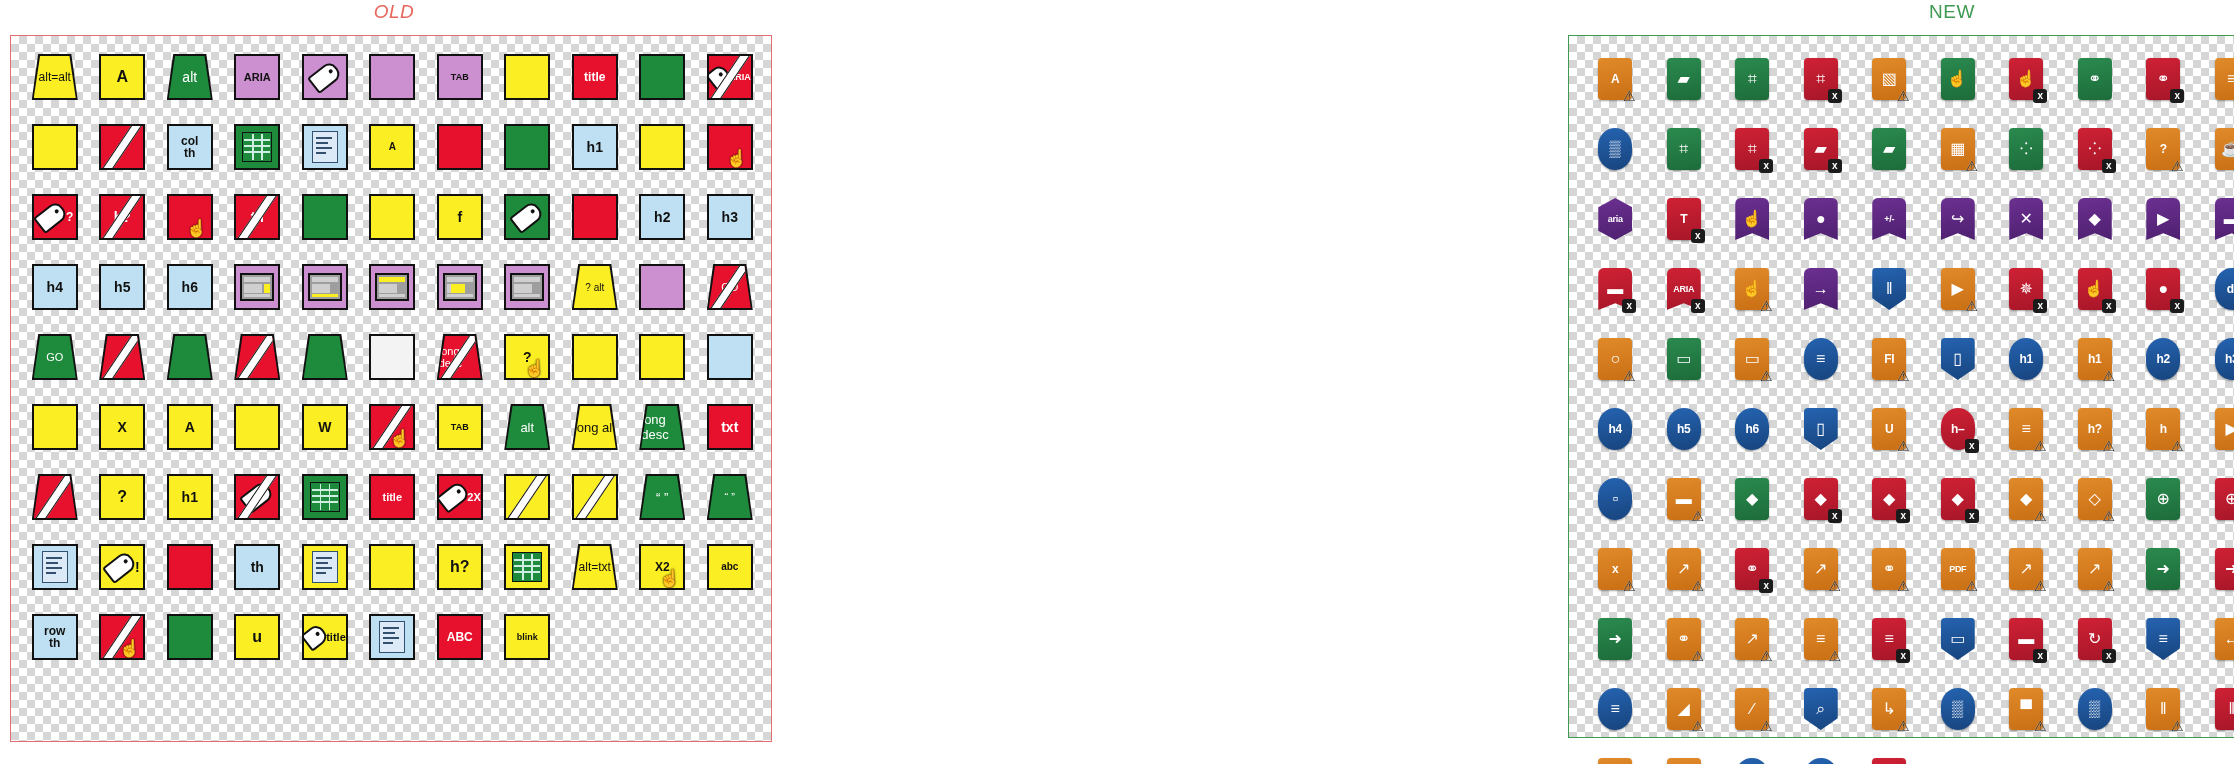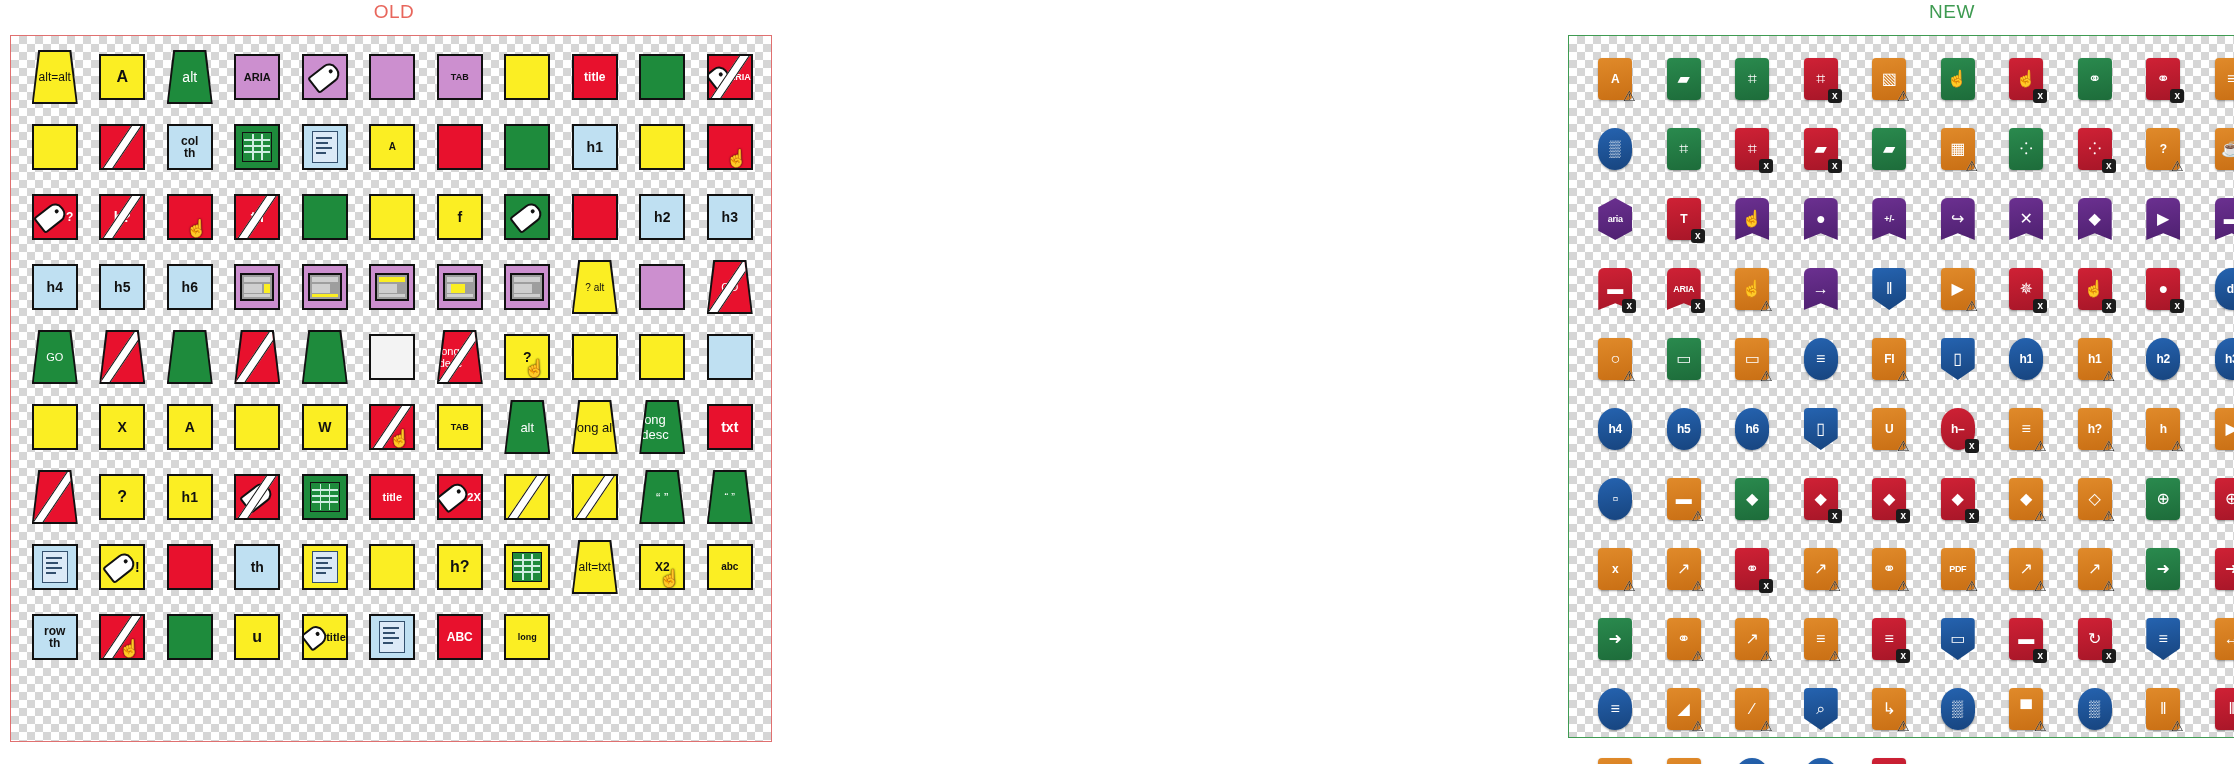--- a/index.html
+++ b/index.html
@@ -33,21 +33,21 @@
   .oi{position:relative;width:46px;height:46px;box-sizing:border-box;display:flex;align-items:center;justify-content:center;
       font-weight:bold;line-height:1;text-align:center;overflow:hidden;}
   .oi.sq{border:2px solid #111;}
   .oi .lbl{position:relative;z-index:3;white-space:pre-line;}
   .bg-y{background:#fbee23;color:#111;}
   .bg-r{background:#e8112d;color:#fff;}
   .bg-g{background:#1e8b3c;color:#fff;}
   .bg-p{background:#cc8fcf;color:#111;}
   .bg-b{background:#bfe0f2;color:#111;}
   .bg-w{background:#f3f3f3;color:#111;}
-  .tzwrap{position:relative;width:46px;height:54px;}
+  .tzwrap{position:relative;width:46px;height:46px;}
   .tzwrap .tzborder{position:absolute;inset:0;clip-path:polygon(14% 0,86% 0,100% 100%,0 100%);background:#111;}
   .tzwrap .tzface{position:absolute;top:2px;left:2px;right:2px;bottom:2px;clip-path:polygon(15% 0,85% 0,100% 100%,0 100%);
      display:flex;align-items:center;justify-content:center;}
   .slash{position:absolute;left:-12%;top:-12%;width:124%;height:124%;z-index:4;pointer-events:none;}
   .slash i{position:absolute;left:50%;top:-10%;width:7px;height:120%;background:#fff;border-left:1.5px solid #111;border-right:1.5px solid #111;
     transform:translateX(-50%) rotate(34deg);}
   .f9{font-size:9px;}.f10{font-size:10px;}.f11{font-size:11px;}.f12{font-size:12px;}
   .f13{font-size:13px;}.f14{font-size:14px;}.f16{font-size:16px;}
   .tag{position:relative;z-index:3;display:inline-block;width:26px;height:16px;background:#fff;border:2px solid #111;
       transform:rotate(-38deg);border-radius:3px 9px 9px 3px;}
@@ -80,21 +80,21 @@
   .badge{position:absolute;z-index:9;width:14px;height:14px;right:-4px;bottom:-3px;}
   .badge.warn{color:#111;font-size:14px;line-height:14px;text-align:center;text-shadow:0 0 1px #fff;}
   .badge.x{background:#1b1b1b;border-radius:3px;color:#fff;font-size:10px;font-weight:bold;line-height:14px;text-align:center;}
 </style>
 </head>
 <body>
 
 <div class="stage">
 
   <div class="panel-wrap" id="old-wrap">
-    <div class="panel-title" id="old-title" style="color: rgb(232, 102, 92);">OLD</div>
+    <div class="panel-title" id="old-title" style="color: rgb(232, 102, 92); font-style: italic;">OLD</div>
     <div class="panel" id="old-panel">
       <div class="grid" id="old-grid">
           <div class="cell">
             <div class="tzwrap">
               <div class="tzborder"></div>
               <div class="tzface bg-y">
                 <div class="lbl f12">alt=alt</div>
               </div>
             </div>
           </div>
@@ -684,21 +684,21 @@
               </span>
             </div>
           </div>
           <div class="cell">
             <div class="oi sq bg-r">
               <div class="lbl f12">ABC</div>
             </div>
           </div>
           <div class="cell">
             <div class="oi sq bg-y">
-              <div class="lbl f9">long</div>
+              <div class="lbl f9">blink</div>
             </div>
           </div>
         </div>
     </div>
   </div>
 
   <div class="panel-wrap" id="new-wrap">
     <div class="panel-title" id="new-title" style="color: rgb(63, 155, 82);">NEW</div>
     <div class="panel" id="new-panel">
       <div class="grid" id="new-grid">

